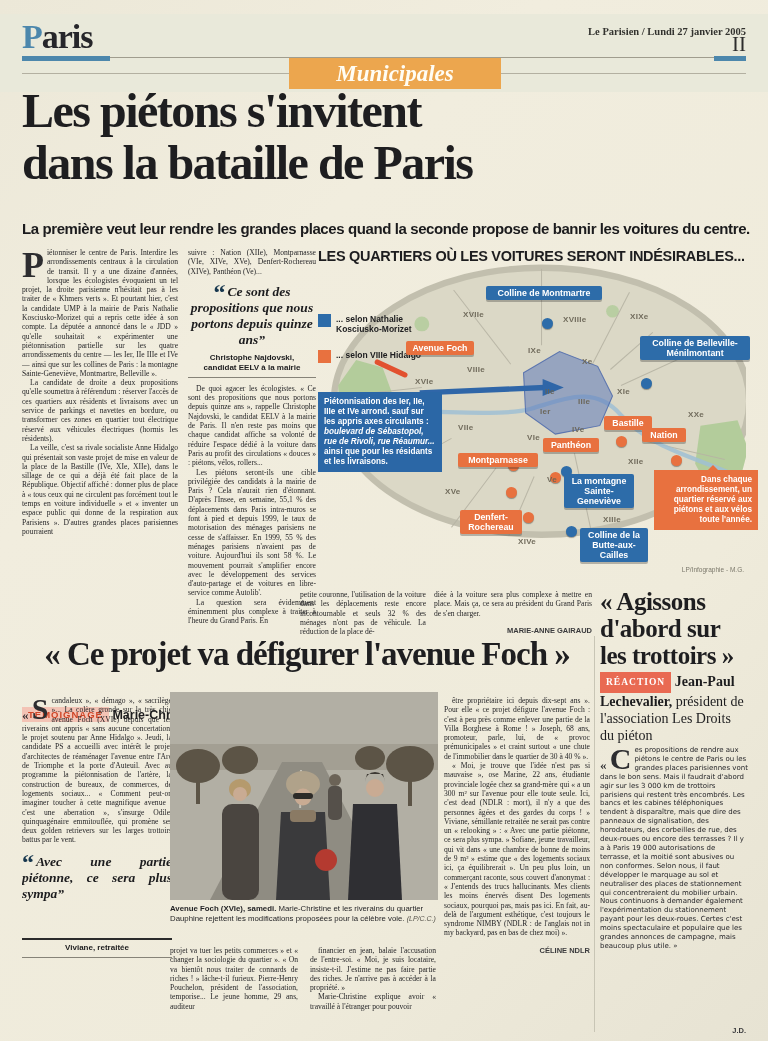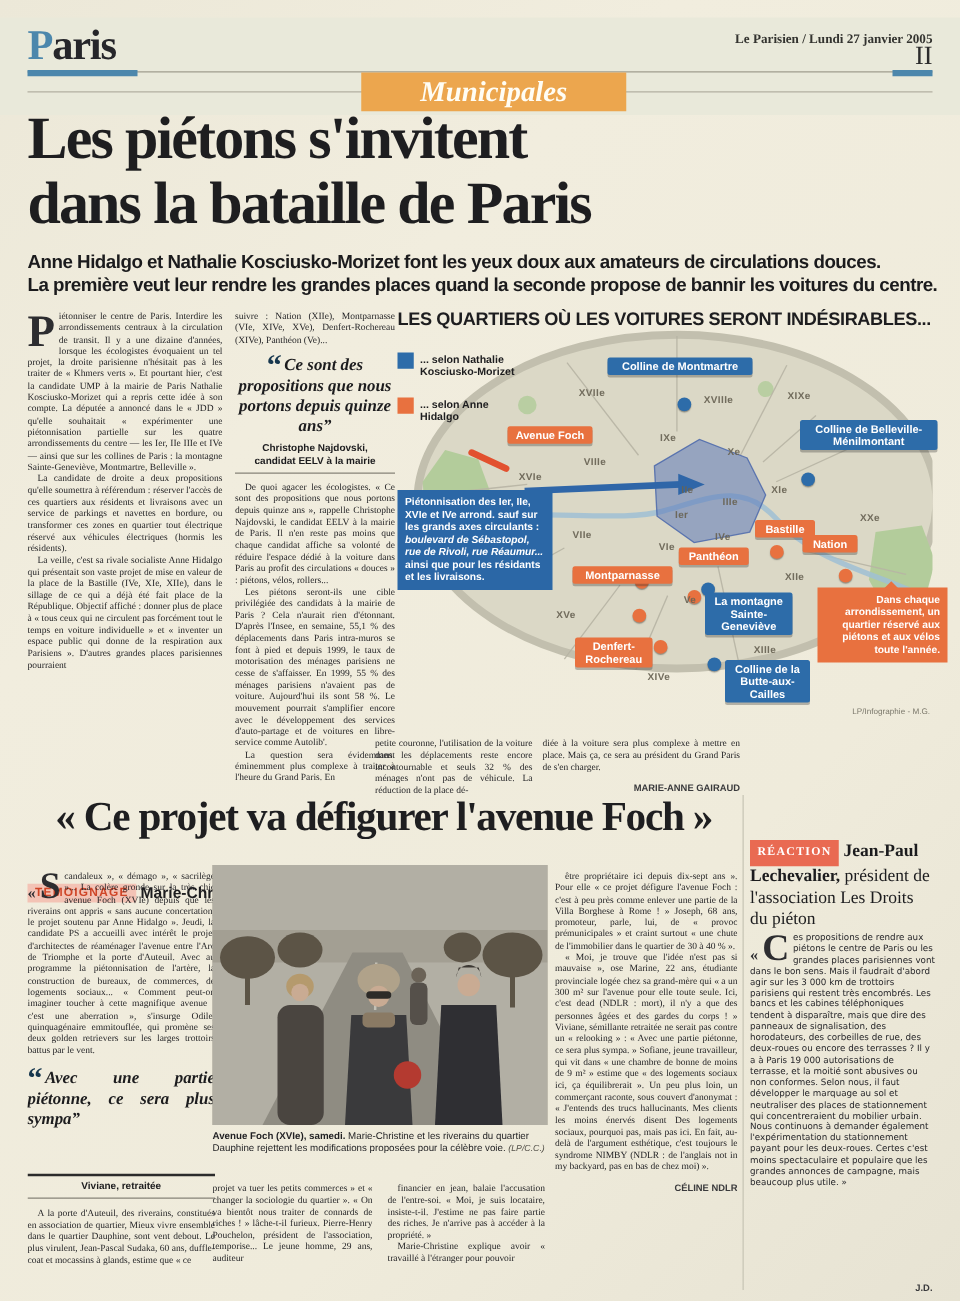--- a/index.html
+++ b/index.html
@@ -33,21 +33,21 @@
   .pullquote{font-style:italic;font-weight:bold;font-size:13.5px;line-height:16px;color:#1c1c1e;}
   .q-center{text-align:center;}
   .quote-attr{font-family:"Liberation Sans",sans-serif;font-weight:bold;font-size:8px;line-height:10px;
     text-align:center;color:#1c1c1e;border-bottom:1px solid #86episode8378;border-bottom:1px solid #868378;padding:3px 0 4px;}
   .quote-attr.left{border-top:2px solid #2b2b2b;margin-top:36px;}
   .byline{font-family:"Liberation Sans",sans-serif;font-weight:bold;font-size:7.5px;color:#3a3a3c;text-align:right;margin-top:8px;}
   
   .map-panel{left:318px;top:246px;width:428px;height:336px;}
   .map-title{left:0;top:2px;width:428px;font-family:"Liberation Sans",sans-serif;font-weight:bold;
     font-size:14.5px;letter-spacing:-0.3px;color:#1d1d1f;}
-  .legend-item{font-family:"Liberation Sans",sans-serif;font-weight:bold;font-size:8.5px;line-height:10px;color:#1d1d1f;width:86px;}
+  .legend-item{font-family:"Liberation Sans",sans-serif;font-weight:bold;font-size:8.5px;line-height:10px;color:#1d1d1f;width:86px;margin-top:32px;}
   .legend-swatch{position:absolute;left:-18px;top:0;width:13px;height:13px;}
   .sw-blue{background:#2d6ca9;} .sw-orange{background:#e8713f;}
   .map-svg{left:24px;top:22px;}
   .arr{position:absolute;font-family:"Liberation Sans",sans-serif;font-weight:bold;font-size:8px;
     color:rgba(104,99,84,0.92);letter-spacing:0.3px;}
   .pill{position:absolute;font-family:"Liberation Sans",sans-serif;font-weight:bold;font-size:8.8px;
     line-height:10px;color:#fff;padding:2px 3px;text-align:center;border-radius:2px;box-shadow:0 2px 0 rgba(40,40,40,.3);}
   .pill.blue{background:#2d6ca9;} .pill.orange{background:#e8713f;}
   .dot{position:absolute;width:11px;height:11px;border-radius:50%;box-shadow:0 1px 1px rgba(0,0,0,.35);}
   .dot.blue{background:#2d6ca9;} .dot.orange{background:#e8713f;}
@@ -91,21 +91,20 @@
   <div class="abs dateline">Le Parisien / Lundi 27 janvier 2005</div>
   <div class="abs pagenum">II</div>
   <div class="abs rule-h" style="left:22px;top:57px;width:724px;"></div>
   <div class="abs masthead-bar"></div>
   <div class="abs pagenum-bar"></div>
   <div class="abs rule-h" style="left:22px;top:73px;width:724px;background:#b3b0a1;"></div>
   <div class="abs banner">Municipales</div>
 
   <div class="abs h1" style="top:86px;">Les piétons s'invitent</div>
   <div class="abs h1" style="top:138px;">dans la bataille de Paris</div>
-  <div class="abs standfirst" style="top:200px;">Anne Hidalgo et Nathalie Kosciusko-Morizet font les yeux doux aux amateurs de circulations douces.</div>
   <div class="abs standfirst" style="top:219px;">La première veut leur rendre les grandes places quand la seconde propose de bannir les voitures du centre.</div>
 
   <div class="abs bodytext" style="left:22px;top:248px;width:156px;height:352px;overflow:hidden;">
     <p class="first"><span class="dropcap">P</span><span>iétonniser le centre de Paris. Interdire les arrondissements centraux à la circulation de transit. Il y a une dizaine d'années, lorsque les écologistes évoquaient un tel projet, la droite parisienne n'hésitait pas à les traiter de « Khmers verts ». Et pourtant hier, c'est la candidate UMP à la mairie de Paris Nathalie Kosciusko-Morizet qui a repris cette idée à son compte. La députée a annoncé dans le « JDD » qu'elle souhaitait « expérimenter une piétonnisation partielle sur les quatre arrondissements du centre — les Ier, IIe IIIe et IVe — ainsi que sur les collines de Paris : la montagne Sainte-Geneviève, Montmartre, Belleville ».</span></p>
     <p>La candidate de droite a deux propositions qu'elle soumettra à référendum : réserver l'accès de ces quartiers aux résidents et livraisons avec un service de parkings et navettes en bordure, ou transformer ces zones en quartier tout électrique réservé aux véhicules électriques (hormis les résidents).</p><p>La veille, c'est sa rivale socialiste Anne Hidalgo qui présentait son vaste projet de mise en valeur de la place de la Bastille (IVe, XIe, XIIe), dans le sillage de ce qui a déjà été fait place de la République. Objectif affiché : donner plus de place à « tous ceux qui ne circulent pas forcément tout le temps en voiture individuelle » et « inventer un espace public qui donne de la respiration aux Parisiens ». D'autres grandes places parisiennes pourraient</p><span></span>
   </div>
 
   <div class="abs bodytext" style="left:188px;top:248px;width:128px;height:390px;overflow:hidden;">
     <p class="first">suivre : Nation (XIIe), Montparnasse (VIe, XIVe, XVe), Denfert-Rochereau (XIVe), Panthéon (Ve)...</p>
     <div class="pullquote q-center" style="margin:8px 0 2px;"><span class="qmark">“</span><span>Ce sont des propositions que nous portons depuis quinze ans”</span></div>
@@ -137,26 +136,26 @@
           <path d="M96,230 L150,200"></path>
         <path d="M204,292 L228,236"></path>
           <path d="M340,100 L300,135"></path>
       </g>
       <path d="M55,180 C120,168 190,182 225,172 C260,162 285,150 310,178 C340,212 390,220 424,238" stroke="#9fc0d4" stroke-width="4" fill="none" opacity="0.85"></path>
       <polygon points="218,138 252,118 288,132 302,160 290,188 248,196 220,176" fill="rgba(92,122,186,0.55)" stroke="rgba(70,100,170,0.8)" stroke-width="1"></polygon>
       <line x1="120" y1="157" x2="238" y2="152" stroke="#2f66a8" stroke-width="5"></line>
       <polygon points="236,144 256,152 236,160" fill="#2f66a8"></polygon>
       <line x1="80" y1="128" x2="106" y2="140" stroke="#e2512f" stroke-width="5" stroke-linecap="round"></line>
     </svg>
-    <div class="abs legend-item lg-nkm" style="left: 18px; top: 36px; position: absolute;"><span class="legend-swatch sw-blue"></span><span>... selon Nathalie Kosciusko-Morizet</span></div><div class="abs legend-item lg-hidalgo" style="left: 18px; top: 72px; position: absolute;"><span class="legend-swatch sw-orange"></span><span>... selon Anne Hidalgo</span></div><span></span>
+    <div class="abs legend-item lg-nkm" style="left: 18px; top: 36px; position: absolute;"><span class="legend-swatch sw-blue"></span><span>... selon Nathalie Kosciusko-Morizet</span></div><div class="abs legend-item lg-hidalgo" style="left: 18px; top: 72px; position: absolute;"><span class="legend-swatch sw-orange"></span><span>... selon VIIIe Hidalgo</span></div><span></span>
     <span class="dot blue" style="left: 224px; top: 72px;"></span><span class="dot blue" style="left: 323px; top: 132px;"></span><span class="dot blue" style="left: 243px; top: 220px;"></span><span class="dot blue" style="left: 248px; top: 280px;"></span><span class="dot orange" style="left: 298px; top: 190px;"></span><span class="dot orange" style="left: 353px; top: 209px;"></span><span class="dot orange" style="left: 232px; top: 226px;"></span><span class="dot orange" style="left: 190px; top: 214px;"></span><span class="dot orange" style="left: 188px; top: 241px;"></span><span class="dot orange" style="left: 205px; top: 266px;"></span><span></span>
     <span class="arr" style="left: 145px; top: 64px;">XVIIe</span><span class="arr" style="left: 245px; top: 69px;">XVIIIe</span><span class="arr" style="left: 312px; top: 66px;">XIXe</span><span class="arr" style="left: 97px; top: 131px;">XVIe</span><span class="arr" style="left: 149px; top: 119px;">VIIIe</span><span class="arr" style="left: 210px; top: 100px;">IXe</span><span class="arr" style="left: 264px; top: 111px;">Xe</span><span class="arr" style="left: 227px; top: 141px;">IIe</span><span class="arr" style="left: 260px; top: 151px;">IIIe</span><span class="arr" style="left: 222px; top: 161px;">Ier</span><span class="arr" style="left: 299px; top: 141px;">XIe</span><span class="arr" style="left: 370px; top: 164px;">XXe</span><span class="arr" style="left: 140px; top: 177px;">VIIe</span><span class="arr" style="left: 209px; top: 187px;">VIe</span><span class="arr" style="left: 254px; top: 179px;">IVe</span><span class="arr" style="left: 310px; top: 211px;">XIIe</span><span class="arr" style="left: 127px; top: 241px;">XVe</span><span class="arr" style="left: 229px; top: 229px;">Ve</span><span class="arr" style="left: 285px; top: 269px;">XIIIe</span><span class="arr" style="left: 200px; top: 291px;">XIVe</span><span></span>
     <span class="pill blue" style="left: 168px; top: 40px; width: 110px;">Colline de Montmartre</span><span class="pill blue" style="left: 322px; top: 90px; width: 104px;">Colline de Belleville-Ménilmontant</span><span class="pill orange" style="left: 88px; top: 95px; width: 62px;">Avenue Foch</span><span class="pill orange" style="left: 286px; top: 170px; width: 42px;">Bastille</span><span class="pill orange" style="left: 324px; top: 182px; width: 38px;">Nation</span><span class="pill orange" style="left: 225px; top: 192px; width: 50px;">Panthéon</span><span class="pill orange" style="left: 140px; top: 207px; width: 74px;">Montparnasse</span><span class="pill blue" style="left: 246px; top: 228px; width: 64px;">La montagne Sainte-Geneviève</span><span class="pill orange" style="left: 142px; top: 264px; width: 56px;">Denfert-Rochereau</span><span class="pill blue" style="left: 262px; top: 282px; width: 62px;">Colline de la Butte-aux-Cailles</span><span></span>
     <div class="info blue">
-      <span>Piétonnisation des Ier, IIe, XVIe et IVe arrond. sauf sur les grands axes circulants :</span><br>
+      <span>Piétonnisation des Ier, IIe, IIIe et IVe arrond. sauf sur les appris axes circulants :</span><br>
       <span class="streets">boulevard de Sébastopol, rue de Rivoli, rue Réaumur...</span><br>
       <span>ainsi que pour les résidants et les livraisons.</span>
     </div>
     <div class="info orange">Dans chaque arrondissement, un quartier réservé aux piétons et aux vélos toute l'année.</div>
     <div class="abs map-credit">LP/Infographie - M.G.</div>
   </div>
 
   <div class="abs bodytext" style="left:300px;top:590px;width:126px;">
     <p class="first">petite couronne, l'utilisation de la voiture dans les déplacements reste encore incontournable et seuls 32 % des ménages n'ont pas de véhicule. La réduction de la place dé-</p>
   </div>
@@ -168,21 +167,20 @@
   <div class="abs h2">« Ce projet va défigurer l'avenue Foch »</div>
   <div class="abs tagrow">
     <span class="tag temoignage">TÉMOIGNAGE</span>
     <b>Marie-Christine,</b><span> propriétaire ici depuis dix-sept ans</span>
   </div>
 
   <div class="abs bodytext" style="left:22px;top:696px;width:150px;height:344px;overflow:hidden;">
     <p class="first"><span class="dropcap-sm"><span>« </span><b>S</b></span><span>candaleux », « démago », « sacrilège »... La colère gronde sur la très chic avenue Foch (XVIe) depuis que les riverains ont appris « sans aucune concertation, le projet soutenu par Anne Hidalgo ». Jeudi, la candidate PS a accueilli avec intérêt le projet d'architectes de réaménager l'avenue entre l'Arc de Triomphe et la porte d'Auteuil. Avec au programme la piétonnisation de l'artère, la construction de bureaux, de commerces, de logements sociaux... « Comment peut-on imaginer toucher à cette magnifique avenue : c'est une aberration », s'insurge Odile, quinquagénaire emmitouflée, qui promène ses deux golden retrievers sur les larges trottoirs battus par le vent.</span></p>
     <div class="pullquote" style="margin:9px 0 3px;"><span class="qmark">“</span><span>Avec une partie piétonne, ce sera plus sympa”</span></div>
     <div class="quote-attr left" style="margin-bottom:7px;">Viviane, retraitée</div>
-    <p>A la porte d'Auteuil, des riverains, constitués en association de quartier, Mieux vivre ensemble dans le quartier Dauphine, sont vent debout. Le plus virulent, Jean-Pascal Sudaka, 60 ans, duffle-coat et mocassins à glands, estime que « ce</p>
   </div>
 
   <svg class="abs photo" viewBox="0 0 268 208">
     <rect width="268" height="208" fill="#b2afa4"></rect>
     <rect y="52" width="268" height="26" fill="#a39f93"></rect>
     <polygon points="40,208 222,208 152,70 112,70" fill="#8f8c82"></polygon>
     <line x1="131" y1="78" x2="128" y2="208" stroke="#c4c1b6" stroke-width="2" stroke-dasharray="8 7"></line>
     <g fill="#5c5446">
       <ellipse cx="28" cy="74" rx="22" ry="17"></ellipse>
         <ellipse cx="70" cy="68" rx="18" ry="14"></ellipse>
@@ -217,20 +215,21 @@
   </div>
   <div class="abs bodytext" style="left:310px;top:946px;width:126px;height:94px;overflow:hidden;">
     <p>financier en jean, balaie l'accusation de l'entre-soi. « Moi, je suis locataire, insiste-t-il. J'estime ne pas faire partie des riches. Je n'arrive pas à accéder à la propriété. »</p><p>Marie-Christine explique avoir « travaillé à l'étranger pour pouvoir</p><span></span>
   </div>
   <div class="abs bodytext" style="left:444px;top:696px;width:146px;height:344px;overflow:hidden;">
     <p>être propriétaire ici depuis dix-sept ans ». Pour elle « ce projet défigure l'avenue Foch : c'est à peu près comme enlever une partie de la Villa Borghese à Rome ! » Joseph, 68 ans, promoteur, parle, lui, de « provoc prémunicipales » et craint surtout « une chute de l'immobilier dans le quartier de 30 à 40 % ».</p><p>« Moi, je trouve que l'idée n'est pas si mauvaise », ose Marine, 22 ans, étudiante provinciale logée chez sa grand-mère qui « a un 300 m² sur l'avenue pour elle toute seule. Ici, c'est dead (NDLR : mort), il n'y a que des personnes âgées et des gardes du corps ! » Viviane, sémillante retraitée ne serait pas contre un « relooking » : « Avec une partie piétonne, ce sera plus sympa. » Sofiane, jeune travailleur, qui vit dans « une chambre de bonne de moins de 9 m² » estime que « des logements sociaux ici, ça équilibrerait ». Un peu plus loin, un commerçant raconte, sous couvert d'anonymat : « J'entends des trucs hallucinants. Mes clients les moins énervés disent Des logements sociaux, pourquoi pas, mais pas ici. En fait, au-delà de l'argument esthétique, c'est toujours le syndrome NIMBY (NDLR : de l'anglais not in my backyard, pas en bas de chez moi) ».</p><span></span>
     <div class="byline">CÉLINE NDLR</div>
   </div>
 
   <div class="abs vsep" style="left:594px;top:636px;height:396px;"></div>
+  <div class="abs sb-head">« Agissons d'abord sur les trottoirs »</div>
   <div class="abs sb-person">
     <span class="tag reaction">RÉACTION</span>
     <b>Jean-Paul Lechevalier,</b><span> président de l'association Les Droits du piéton</span>
   </div>
   <div class="abs sb-body">
     <span class="dropcap-sm" style="font-family:'Liberation Serif',serif;"><span>« </span><b>C</b></span><span>es propositions de rendre aux piétons le centre de Paris ou les grandes places parisiennes vont dans le bon sens. Mais il faudrait d'abord agir sur les 3 000 km de trottoirs parisiens qui restent très encombrés. Les bancs et les cabines téléphoniques tendent à disparaître, mais que dire des panneaux de signalisation, des horodateurs, des corbeilles de rue, des deux-roues ou encore des terrasses ? Il y a à Paris 19 000 autorisations de terrasse, et la moitié sont abusives ou non conformes. Selon nous, il faut développer le marquage au sol et neutraliser des places de stationnement qui concentreraient du mobilier urbain. Nous continuons à demander également l'expérimentation du stationnement payant pour les deux-roues. Certes c'est moins spectaculaire et populaire que les grandes annonces de campagne, mais beaucoup plus utile. »</span>
   </div>
   <div class="abs byline sb-byline">J.D.</div>
 
 </div>

